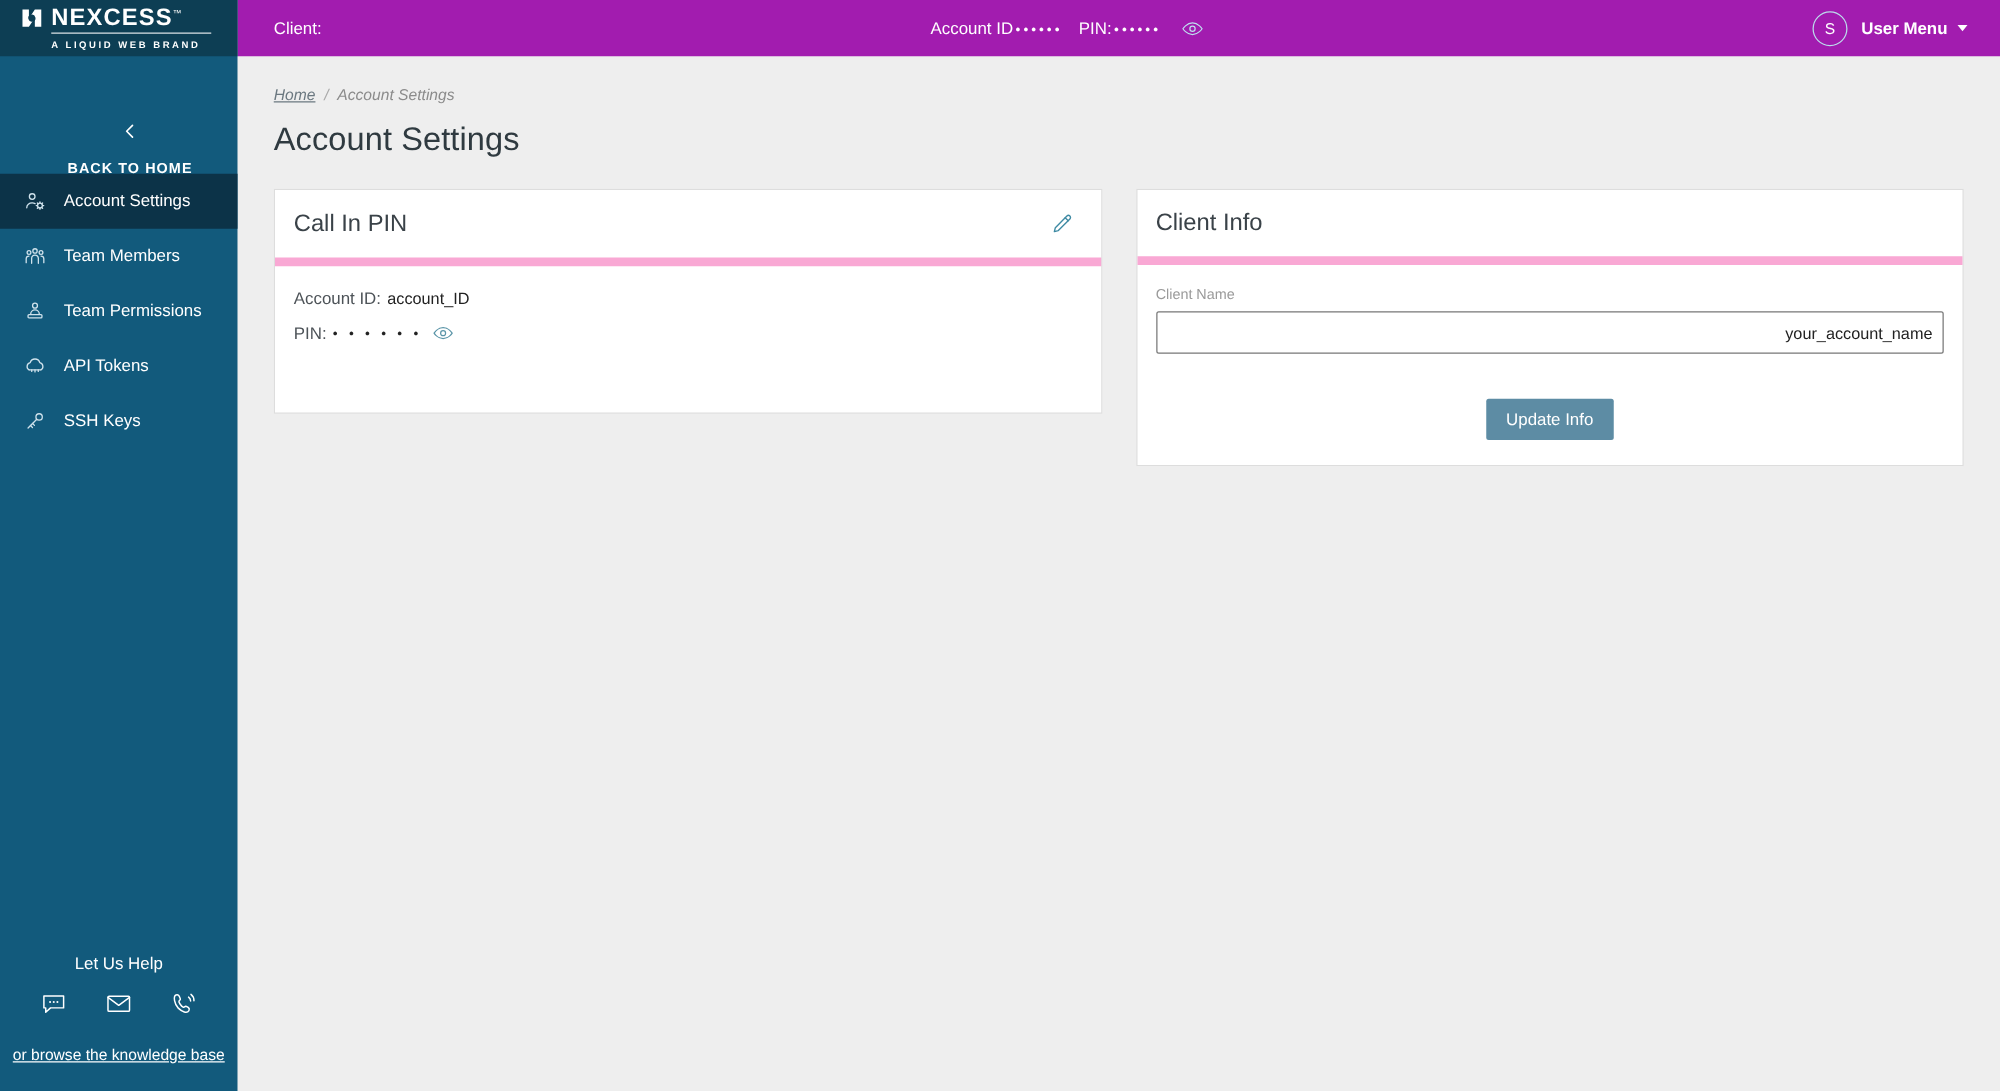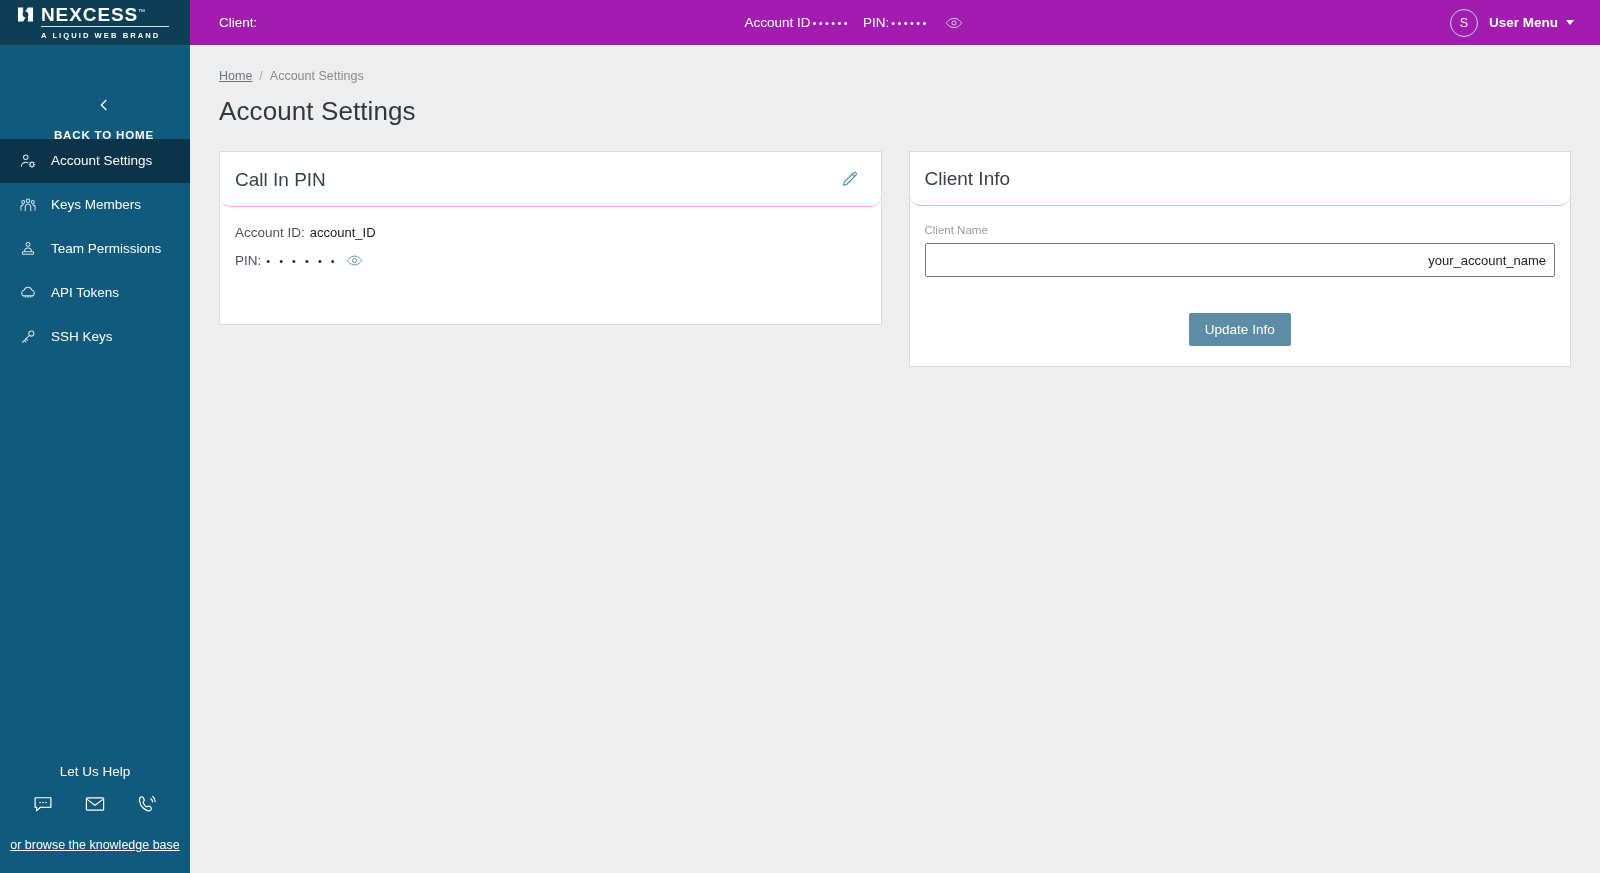--- a/index.html
+++ b/index.html
@@ -140,21 +140,21 @@
   .topbar-client { font-size: 13.5px; }
   .topbar-center {
     flex: 1 1 auto;
     display: flex;
     align-items: center;
     justify-content: center;
     gap: 13px;
     font-size: 13.5px;
   }
   .masked { letter-spacing: 2.4px; font-size: 11px; }
-  .acct-grp, .pin-grp { display: flex; align-items: center; gap: 2px; }
+  .acct-grp, .pin-grp { display: flex; align-items: flex-end; gap: 2px; }
   .eye-btn { cursor: pointer; display: flex; align-items: center; margin-left: 3px; }
   .topbar-user {
     display: flex;
     align-items: center;
     gap: 11px;
     cursor: pointer;
     font-size: 13.5px;
     font-weight: bold;
   }
   .avatar {
@@ -175,20 +175,21 @@
 
   .content { padding: 24px 29px 0 29px; overflow: hidden; }
 
   .breadcrumb {
     font-size: 12.5px;
     color: #8b8b8b;
     display: flex;
     align-items: center;
     gap: 7px;
     margin-bottom: 13px;
+    font-style: italic;
   }
   .breadcrumb .crumb-link {
     color: #6b7880;
     text-decoration: underline;
     cursor: pointer;
   }
   .breadcrumb .sep { color: #a8a8a8; }
   .breadcrumb .crumb-current { color: #8b8b8b; }
 
   .page-title {
@@ -205,25 +206,24 @@
     align-items: flex-start;
   }
   .card {
     background: #ffffff;
     border: 1px solid #dddddd;
     flex: 1 1 0;
     min-width: 0;
   }
   .card-head {
     padding: 16px 20px 15px 15px;
-    border-bottom: 1px solid #f9a8d4;
+    border-bottom: 7px solid #f9a8d4;
     display: flex;
     align-items: center;
     justify-content: space-between;
-    border-radius: 10px;
   }
   .card-title {
     font-size: 19px;
     color: #3a4248;
     font-weight: normal;
   }
   .edit-btn { cursor: pointer; display: flex; padding: 2px; }
   .card-body { padding: 18px 15px 20px 15px; min-height: 117px; }
 
   .kv-row {
@@ -321,21 +321,21 @@
       <span class="ico">
         <svg viewBox="0 0 24 24" width="18" height="18" fill="none" stroke="#cfe2ec" stroke-width="1.4" stroke-linecap="round" stroke-linejoin="round">
           <circle cx="12" cy="6.3" r="2.3"></circle>
           <circle cx="5.6" cy="8" r="2"></circle>
           <circle cx="18.4" cy="8" r="2"></circle>
           <path d="M8.4 19.5v-5.2a3.6 3.6 0 0 1 7.2 0v5.2"></path>
           <path d="M2.6 18.8v-4a3 3 0 0 1 3-3"></path>
           <path d="M21.4 18.8v-4a3 3 0 0 0-3-3"></path>
         </svg>
       </span>
-      <span class="lbl">Keys Members</span>
+      <span class="lbl">Team Members</span>
     </div>
 
     <div class="nav-item">
       <span class="ico">
         <svg viewBox="0 0 24 24" width="18" height="18" fill="none" stroke="#cfe2ec" stroke-width="1.4" stroke-linecap="round" stroke-linejoin="round">
           <circle cx="12" cy="6" r="2.6"></circle>
           <path d="M7.4 15.2a4.6 4.6 0 0 1 9.2 0"></path>
           <rect x="4.6" y="15.6" width="14.8" height="3.4" rx="1"></rect>
         </svg>
       </span>

